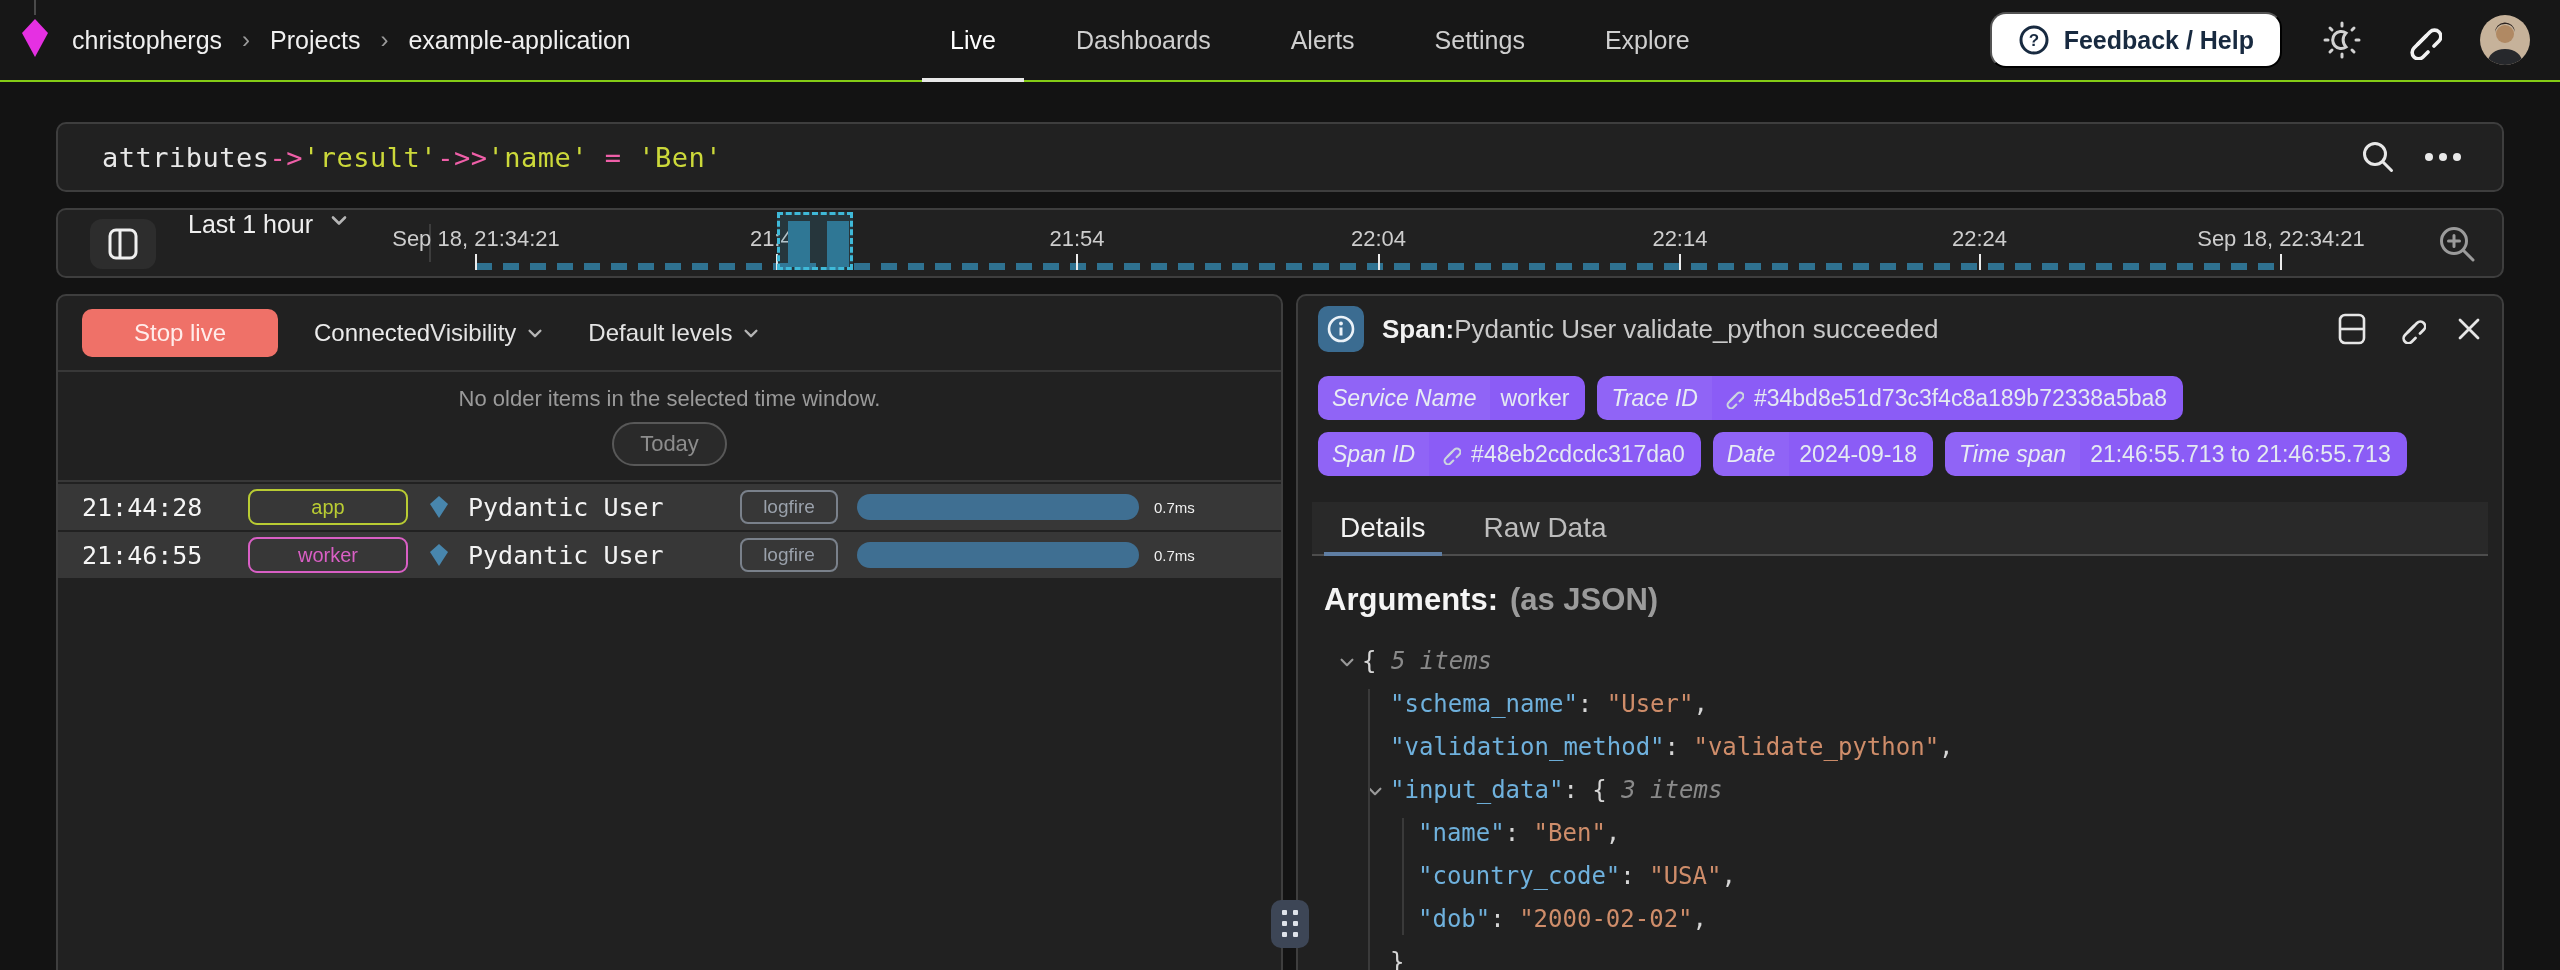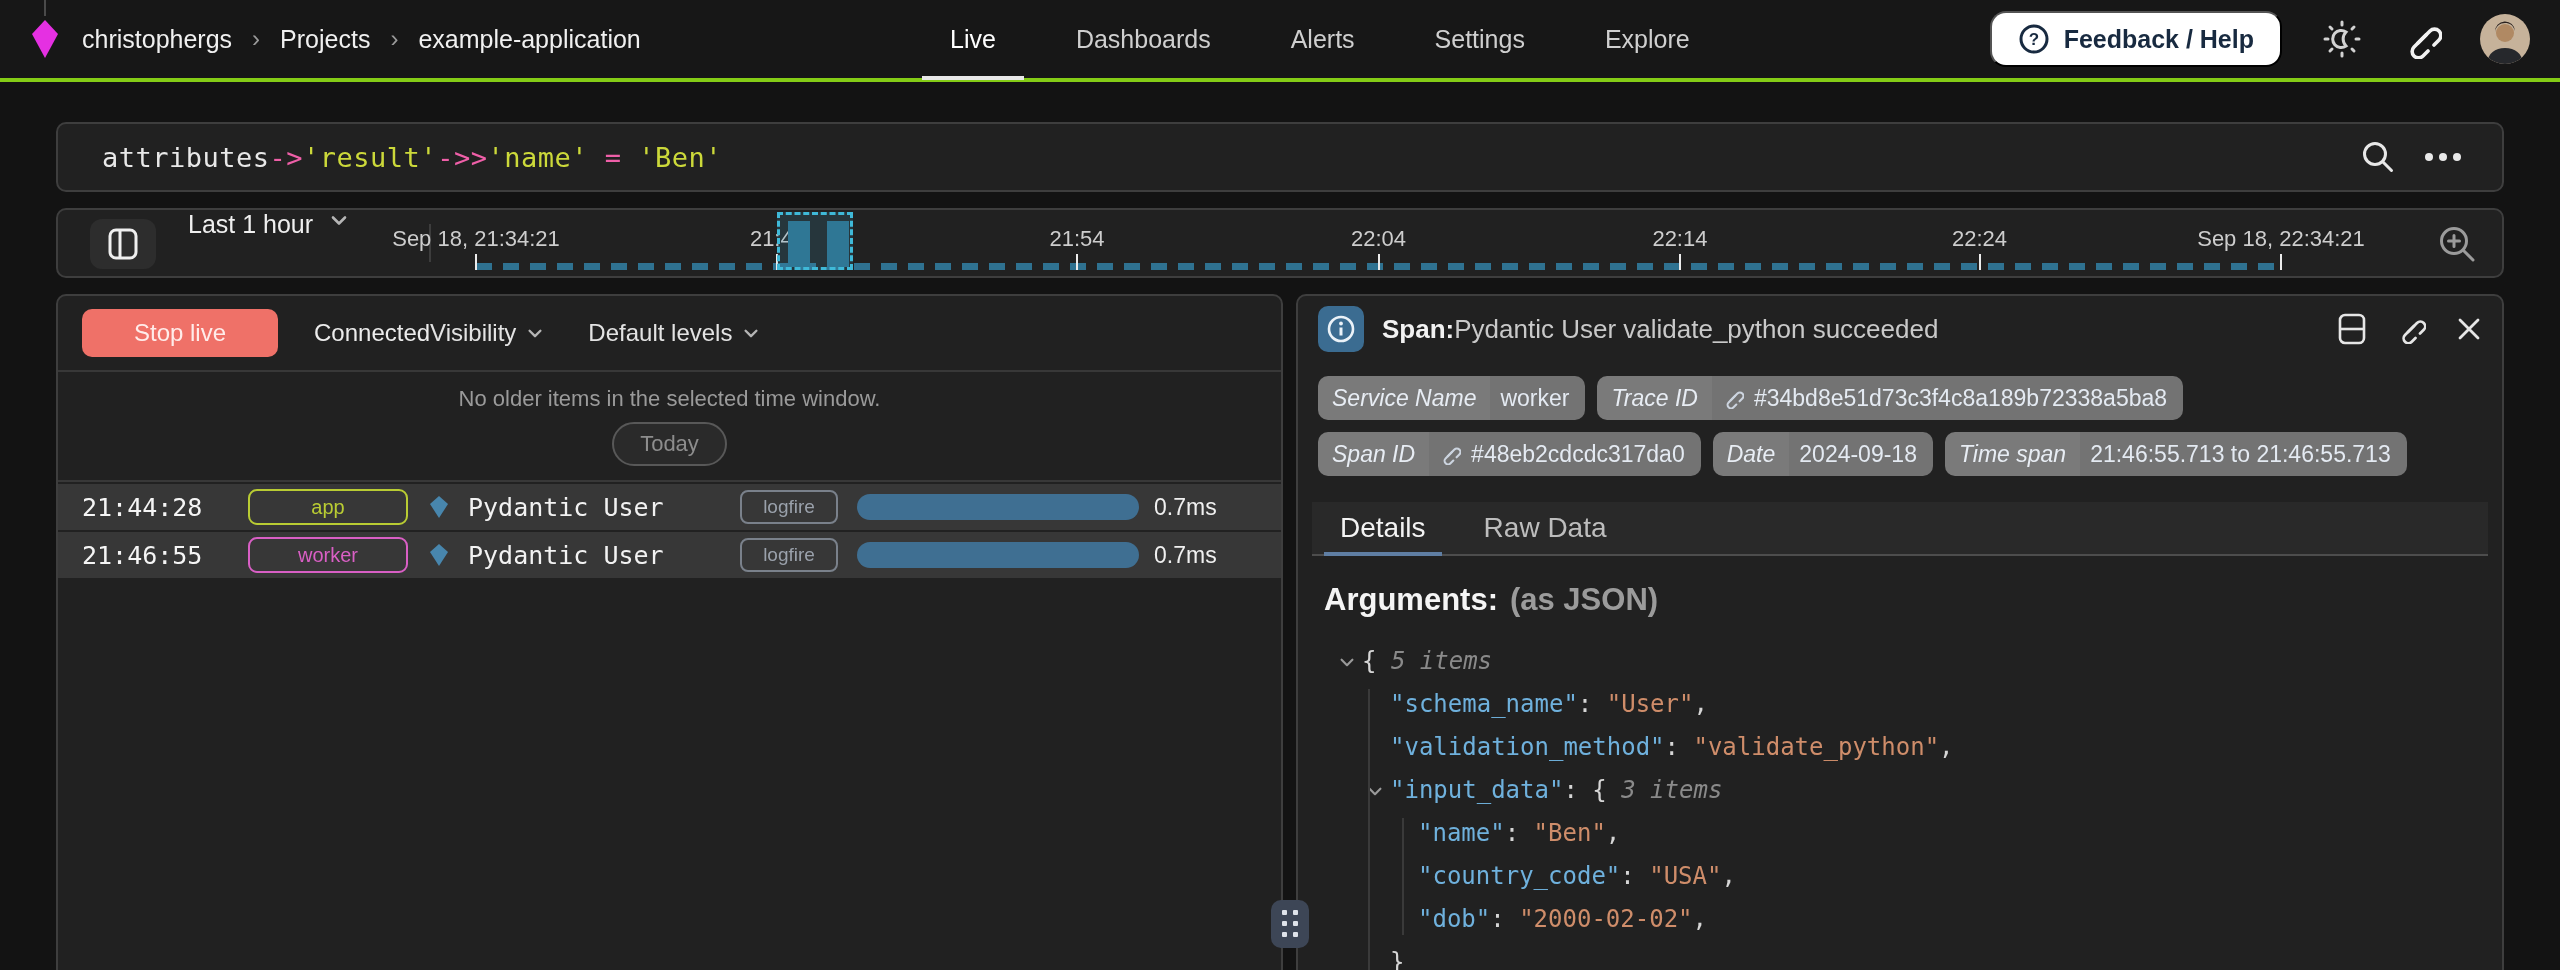--- a/index.html
+++ b/index.html
@@ -4,21 +4,21 @@
 <style>
   *{box-sizing:border-box;margin:0;padding:0}
   html,body{background:#131313}
   body{position:relative;width:2560px;height:970px;overflow:hidden;
        font-family:"Liberation Sans",sans-serif;color:#e8e8e8;}
   .mono{font-family:"DejaVu Sans Mono",monospace}
   svg{display:block}
 
   
   .topnav{position:absolute;left:0;top:0;width:2560px;height:82px;background:#171717;
-          border-bottom:4px solid #84cc16;display:flex;padding:0 30px}
+          border-bottom:2px solid #84cc16;display:flex;align-items:center;padding:0 20px}
   .brand{position:relative;width:30px;height:82px;margin-right:22px}
   .brand .stem{position:absolute;left:14px;top:0;width:2px;height:16px;background:#4a4a4a}
   .brand svg{position:absolute;left:1px;top:18px}
   .breadcrumb{display:flex;align-items:center;gap:20px;font-size:25px;color:#f0f0f0}
   .crumb-sep{color:#9a9a9a;font-size:24px}
   .nav-tabs{position:absolute;left:922px;top:0;height:100%;display:flex;gap:24px}
   .nav-tab{position:relative;display:flex;align-items:center;padding:0 28px;font-size:25px;color:#cfcfcf;cursor:pointer}
   .nav-tab.active{color:#ffffff}
   .nav-tab.active::after{content:"";position:absolute;left:0;right:0;bottom:-2px;height:4px;background:#e8e8e8}
   .nav-right{position:absolute;right:30px;top:0;height:100%;display:flex;align-items:center;gap:38px}
@@ -69,33 +69,33 @@
              color:#8d8d8d;font-size:22px}
   .lp-row{position:relative;height:46px;margin-top:2px;background:#373737;cursor:pointer}
   .lp-row > *{position:absolute;top:50%;transform:translateY(-50%)}
   .lr-time{left:24px;font-size:25px;color:#f5f5f5}
   .lr-service{left:190px;width:160px;height:36px;border-radius:9px;border:2px solid;display:flex;
               align-items:center;justify-content:center;font-size:20px}
   .lr-title{left:410px;font-size:25px;color:#f2f2f2}
   .lr-tag{left:682px;width:98px;height:34px;border-radius:8px;border:2px solid #7a818b;color:#9aa1ab;
           font-size:19px;display:flex;align-items:center;justify-content:center}
   .lr-bar{left:799px;width:282px;height:26px;border-radius:13px;background:#3f6f92}
-  .lr-dur{left:1096px;font-size:23px;color:#f0f0f0}
+  .lr-dur{left:1096px;font-size:15px;color:#f0f0f0}
 
   
   .right-panel{left:1296px;top:294px;width:1208px;height:700px}
   .rp-header{height:66px;display:flex;align-items:center;padding:0 20px}
   .rp-chip{width:46px;height:46px;border-radius:10px;background:#3b6c91;display:flex;
            align-items:center;justify-content:center;flex:none}
   .rp-title{margin-left:18px;font-size:26px;color:#c9c9c9;white-space:nowrap;overflow:hidden}
   .rp-kind{font-weight:700;color:#f2f2f2;}
   .rp-icons{margin-left:auto;display:flex;align-items:center;gap:30px}
   .rp-icons > span{cursor:pointer}
   .rp-meta{padding:14px 20px 0;display:flex;flex-wrap:wrap;gap:12px}
-  .meta-badge{height:44px;border-radius:10px;background:#737373;display:flex;align-items:center;
+  .meta-badge{height:44px;border-radius:10px;background:#8b5cf6;display:flex;align-items:center;
               font-size:23px;overflow:hidden}
   .meta-label{font-style:italic;height:100%;display:flex;align-items:center;padding:0 14px;
               background:rgba(255,255,255,.05);color:#e8edf4}
   .meta-value{display:flex;align-items:center;gap:10px;padding:0 16px 0 10px;color:#e4eaf2}
   .rp-tabs{margin:26px 14px 0;height:54px;background:#292929;border-bottom:2px solid #4d4d4d;
            display:flex;align-items:stretch;padding:0 12px}
   .rp-tab{position:relative;display:flex;align-items:center;padding:0 16px;margin-right:26px;
           font-size:28px;color:#bdbdbd;cursor:pointer}
   .rp-tab.active{color:#f3f3f3}
   .rp-tab.active::after{content:"";position:absolute;left:0;right:0;bottom:-2px;height:4px;background:#5f7ea3}

